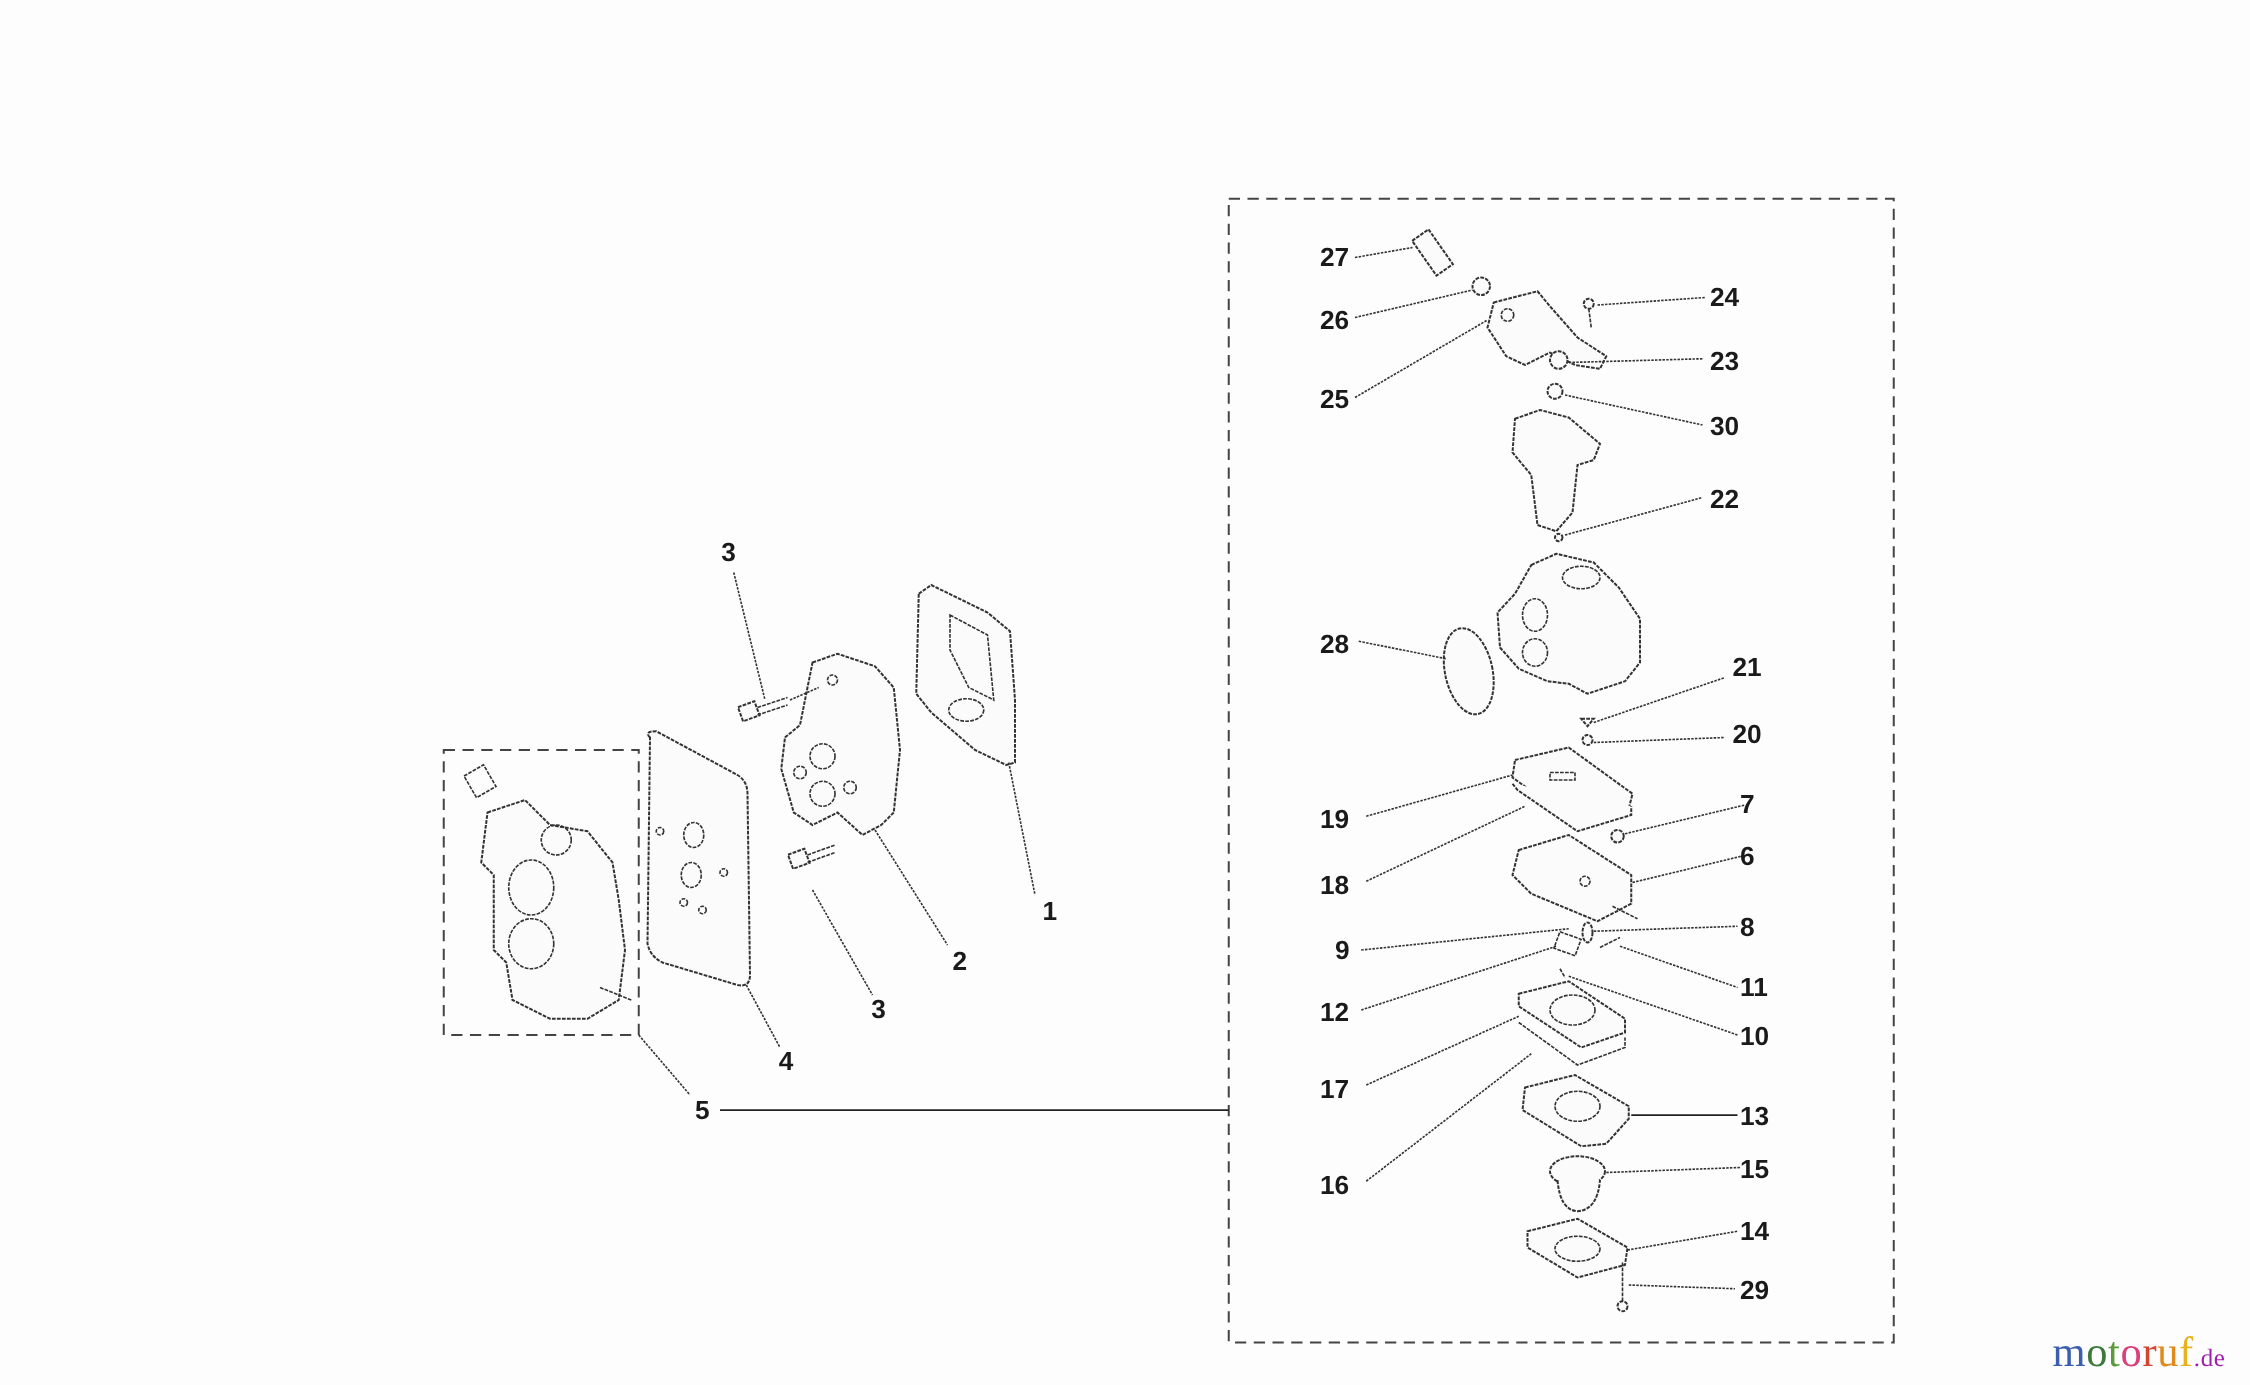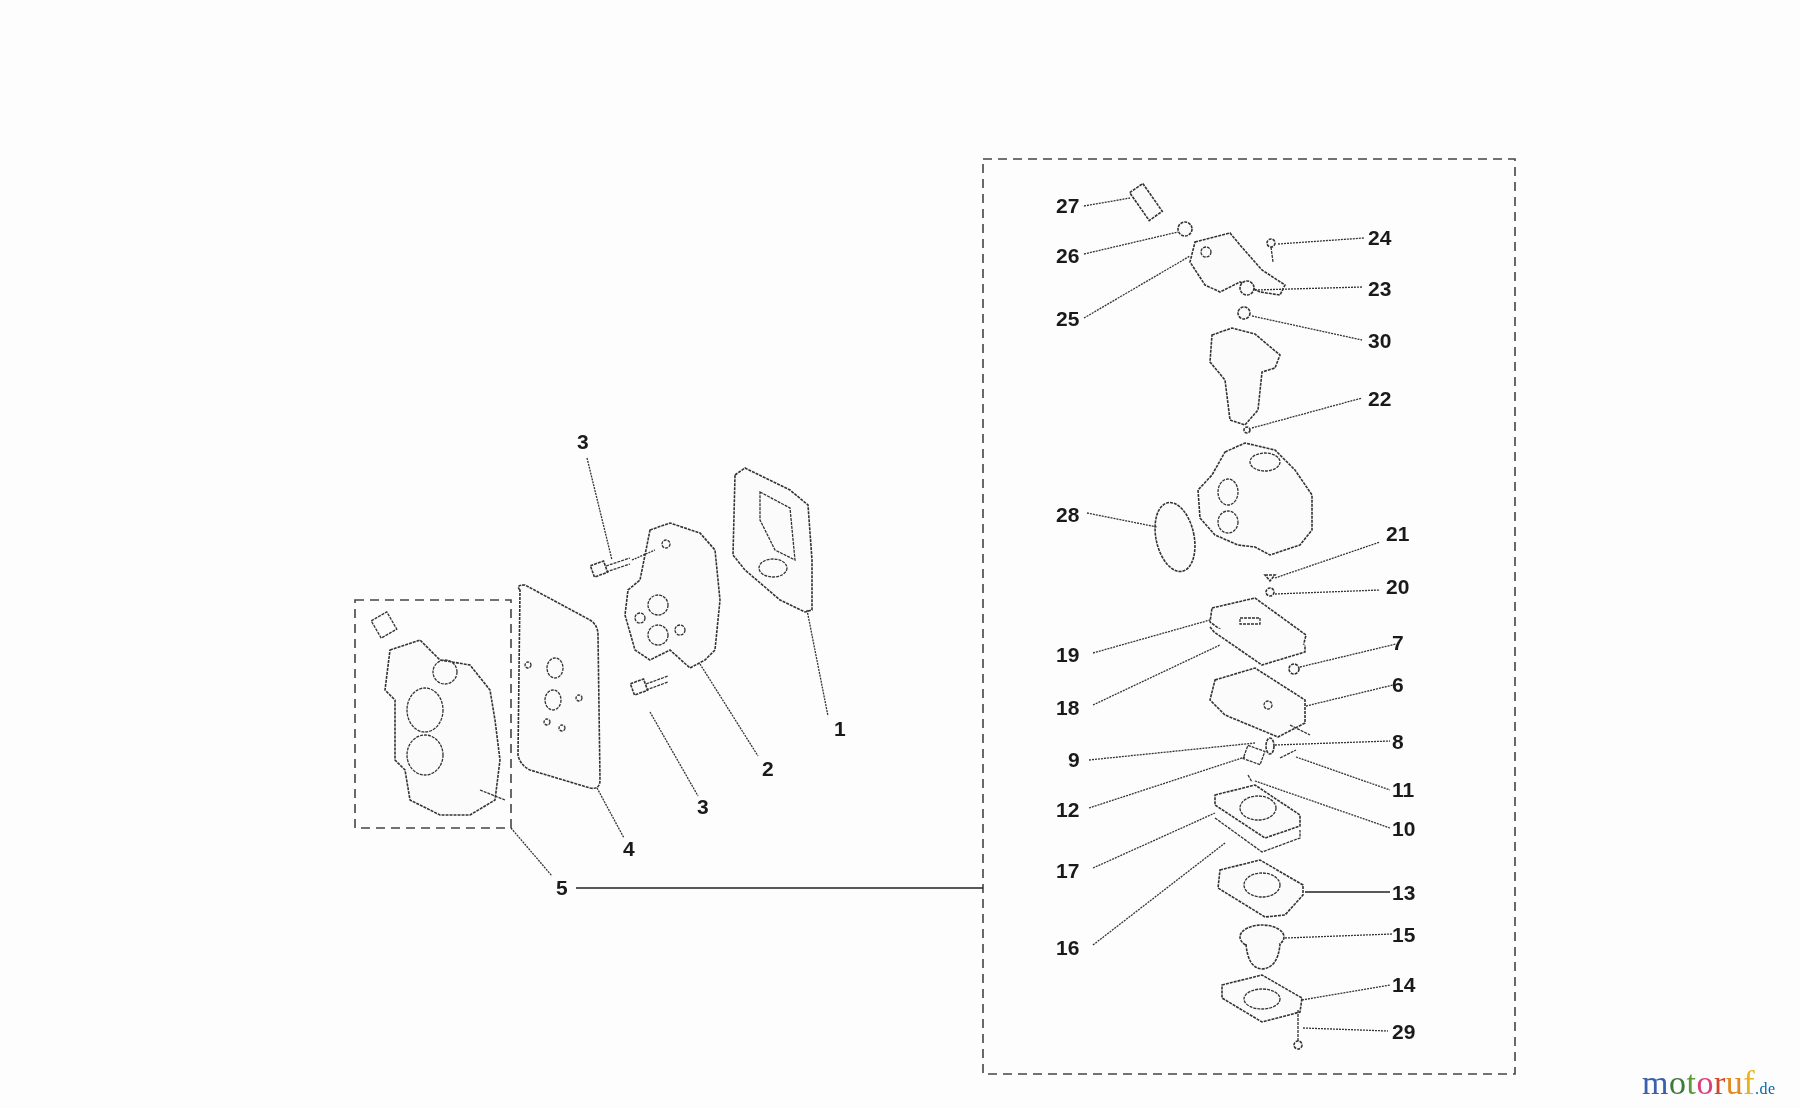--- a/index.html
+++ b/index.html
@@ -6,21 +6,21 @@
   #canvas { position: relative; width: 1800px; height: 1108px; background: #fdfdfd; overflow: hidden; }
   svg#diagram { position: absolute; left: 0; top: 0; }
   .num { font-family: "Liberation Sans", sans-serif; font-weight: bold; font-size: 21px; fill: #1a1a1a; }
   .lead { stroke: #333; stroke-width: 1.3; stroke-dasharray: 2 1; fill: none; }
   .solid { stroke: #222; stroke-width: 1.4; fill: none; }
   .box { stroke: #444; stroke-width: 1.6; stroke-dasharray: 9 6; fill: none; }
   .part { stroke: #333; stroke-width: 1.6; fill: #fbfbfb; stroke-dasharray: 3 1; }
   .part2 { stroke: #333; stroke-width: 1.3; fill: none; stroke-dasharray: 3 1; }
   .logo { position: absolute; left: 1642px; top: 1064px; font-family: "Liberation Serif", serif; font-size: 34px; letter-spacing: 0.5px; }
   .logo span { display: inline-block; }
-  .logo .tld { font-size: 16px; color: #0369a1; }
+  .logo .tld { font-size: 20px; color: #a21caf; }
 </style>
 </head>
 <body>
 
 <div id="canvas">
   <svg id="diagram" width="1800" height="1108" viewBox="0 0 1800 1108">
 
     <rect class="box" x="355" y="600" width="156" height="228"></rect>
     <rect class="box" x="983" y="159" width="532" height="915"></rect>
 

